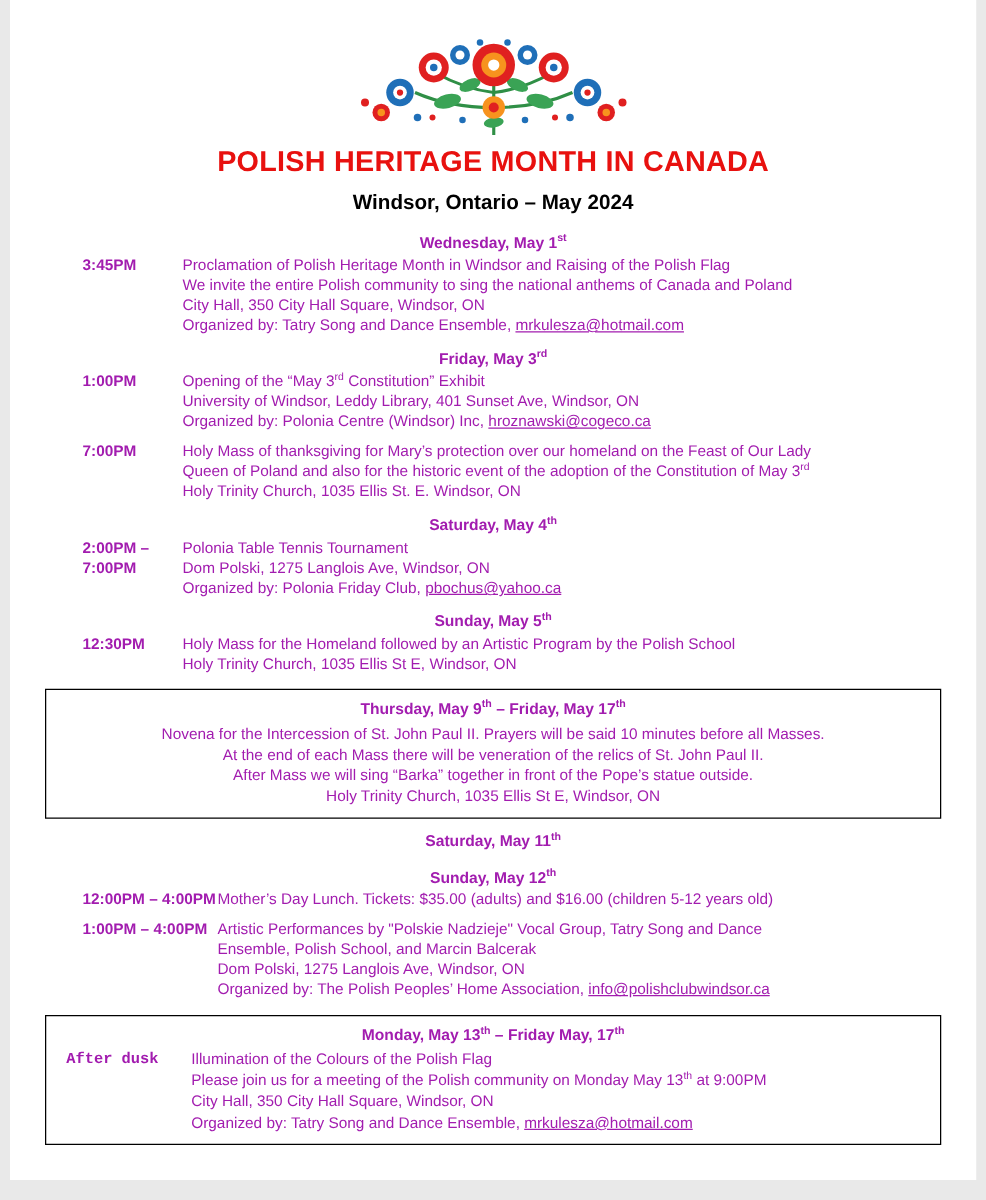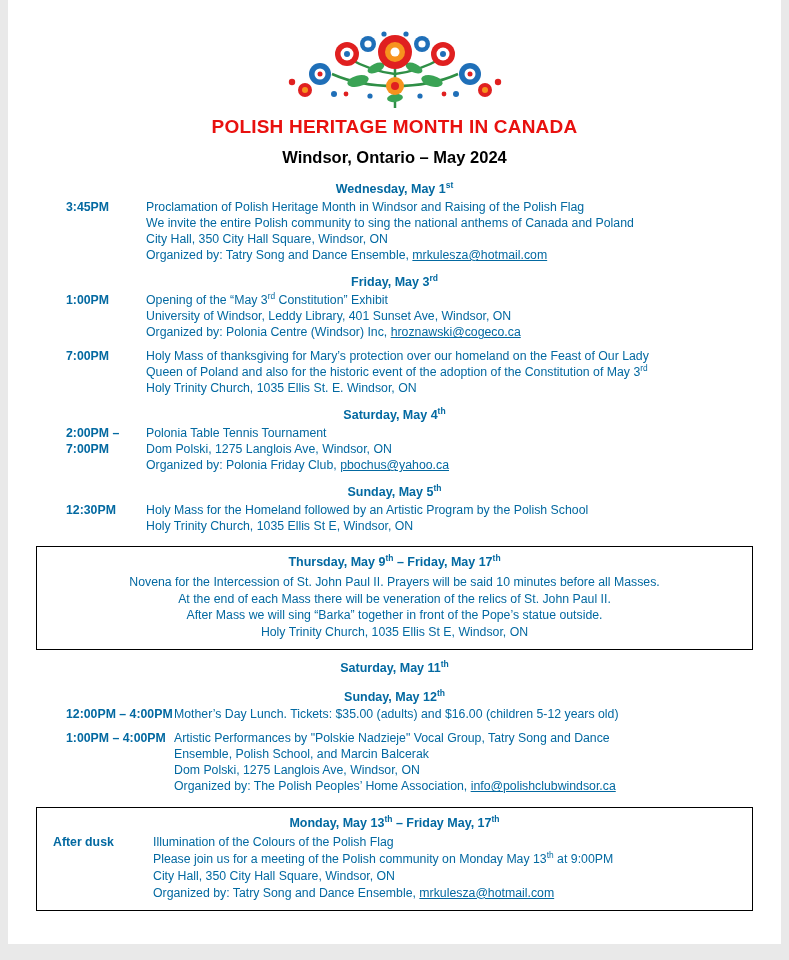--- a/index.html
+++ b/index.html
@@ -24,36 +24,36 @@
     margin-top:22px;
     display:flex;
     align-items:center;
     justify-content:center;
   }
   .folk svg{display:block;}
   .title{
     text-align:center;
     color:#e8110f;
     font-weight:bold;
-    font-size:19px;
+    font-size:23px;
     letter-spacing:.2px;
     margin-top:2px;
   }
   .subtitle{
     text-align:center;
     color:#000;
     font-weight:bold;
     font-size:16.5px;
     margin-top:10px;
   }
   
   .sched{
     margin-top:14px;
     font-size:12.3px;
-    color:#0369a1;
+    color:#a21caf;
     line-height:1.32;
   }
   .day-head{
     text-align:center;
     font-weight:bold;
     font-size:12.5px;
     margin-bottom:1px;
   }
   .ev{
     display:flex;
@@ -80,21 +80,21 @@
   .box{
     border:1px solid #000;
     padding:7px 10px 8px 10px;
     margin:12px 2px 10px 2px;
     text-align:center;
     line-height:1.38;
   }
   .box .day-head{margin-bottom:2px;}
   .box.left-body{text-align:left;}
   .box.left-body .day-head{text-align:center;}
-  .box .ev .time{padding-left:6px;width:106px;flex:0 0 106px;}
+  .box .ev .time{padding-left:6px;width:106px;flex:0 0 106px;font-family:Liberation Mono, monospace;}
 </style>
 </head>
 <body>
 
 <div class="page">
   <div class="inner">
 
     <div class="folk">
       <svg width="290" height="88" viewBox="0 0 290 88" aria-hidden="true">
 

